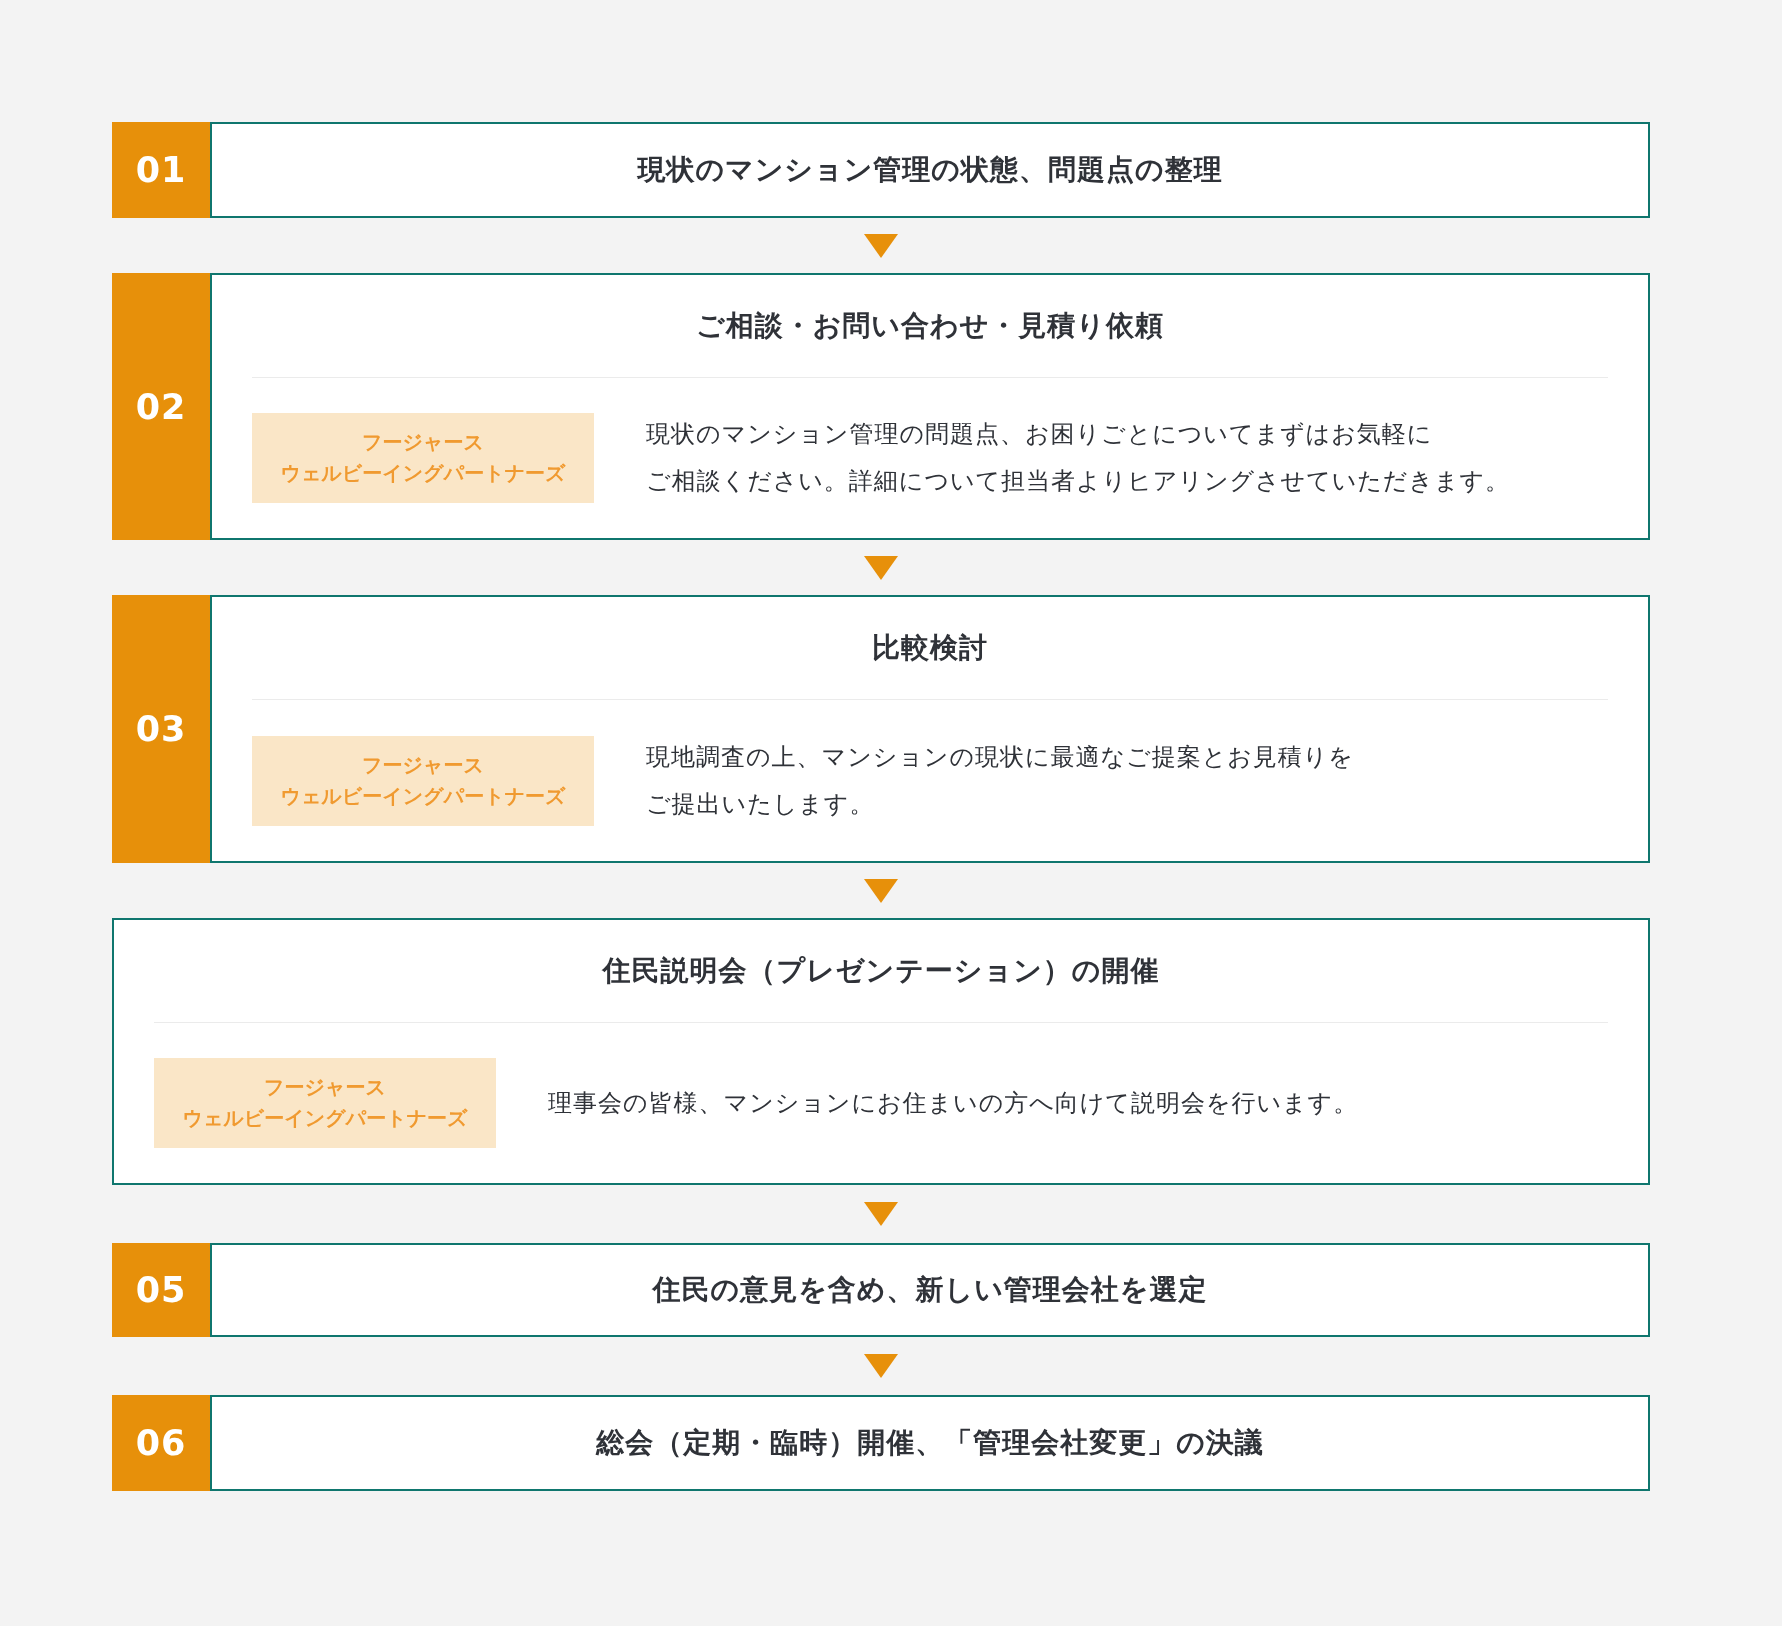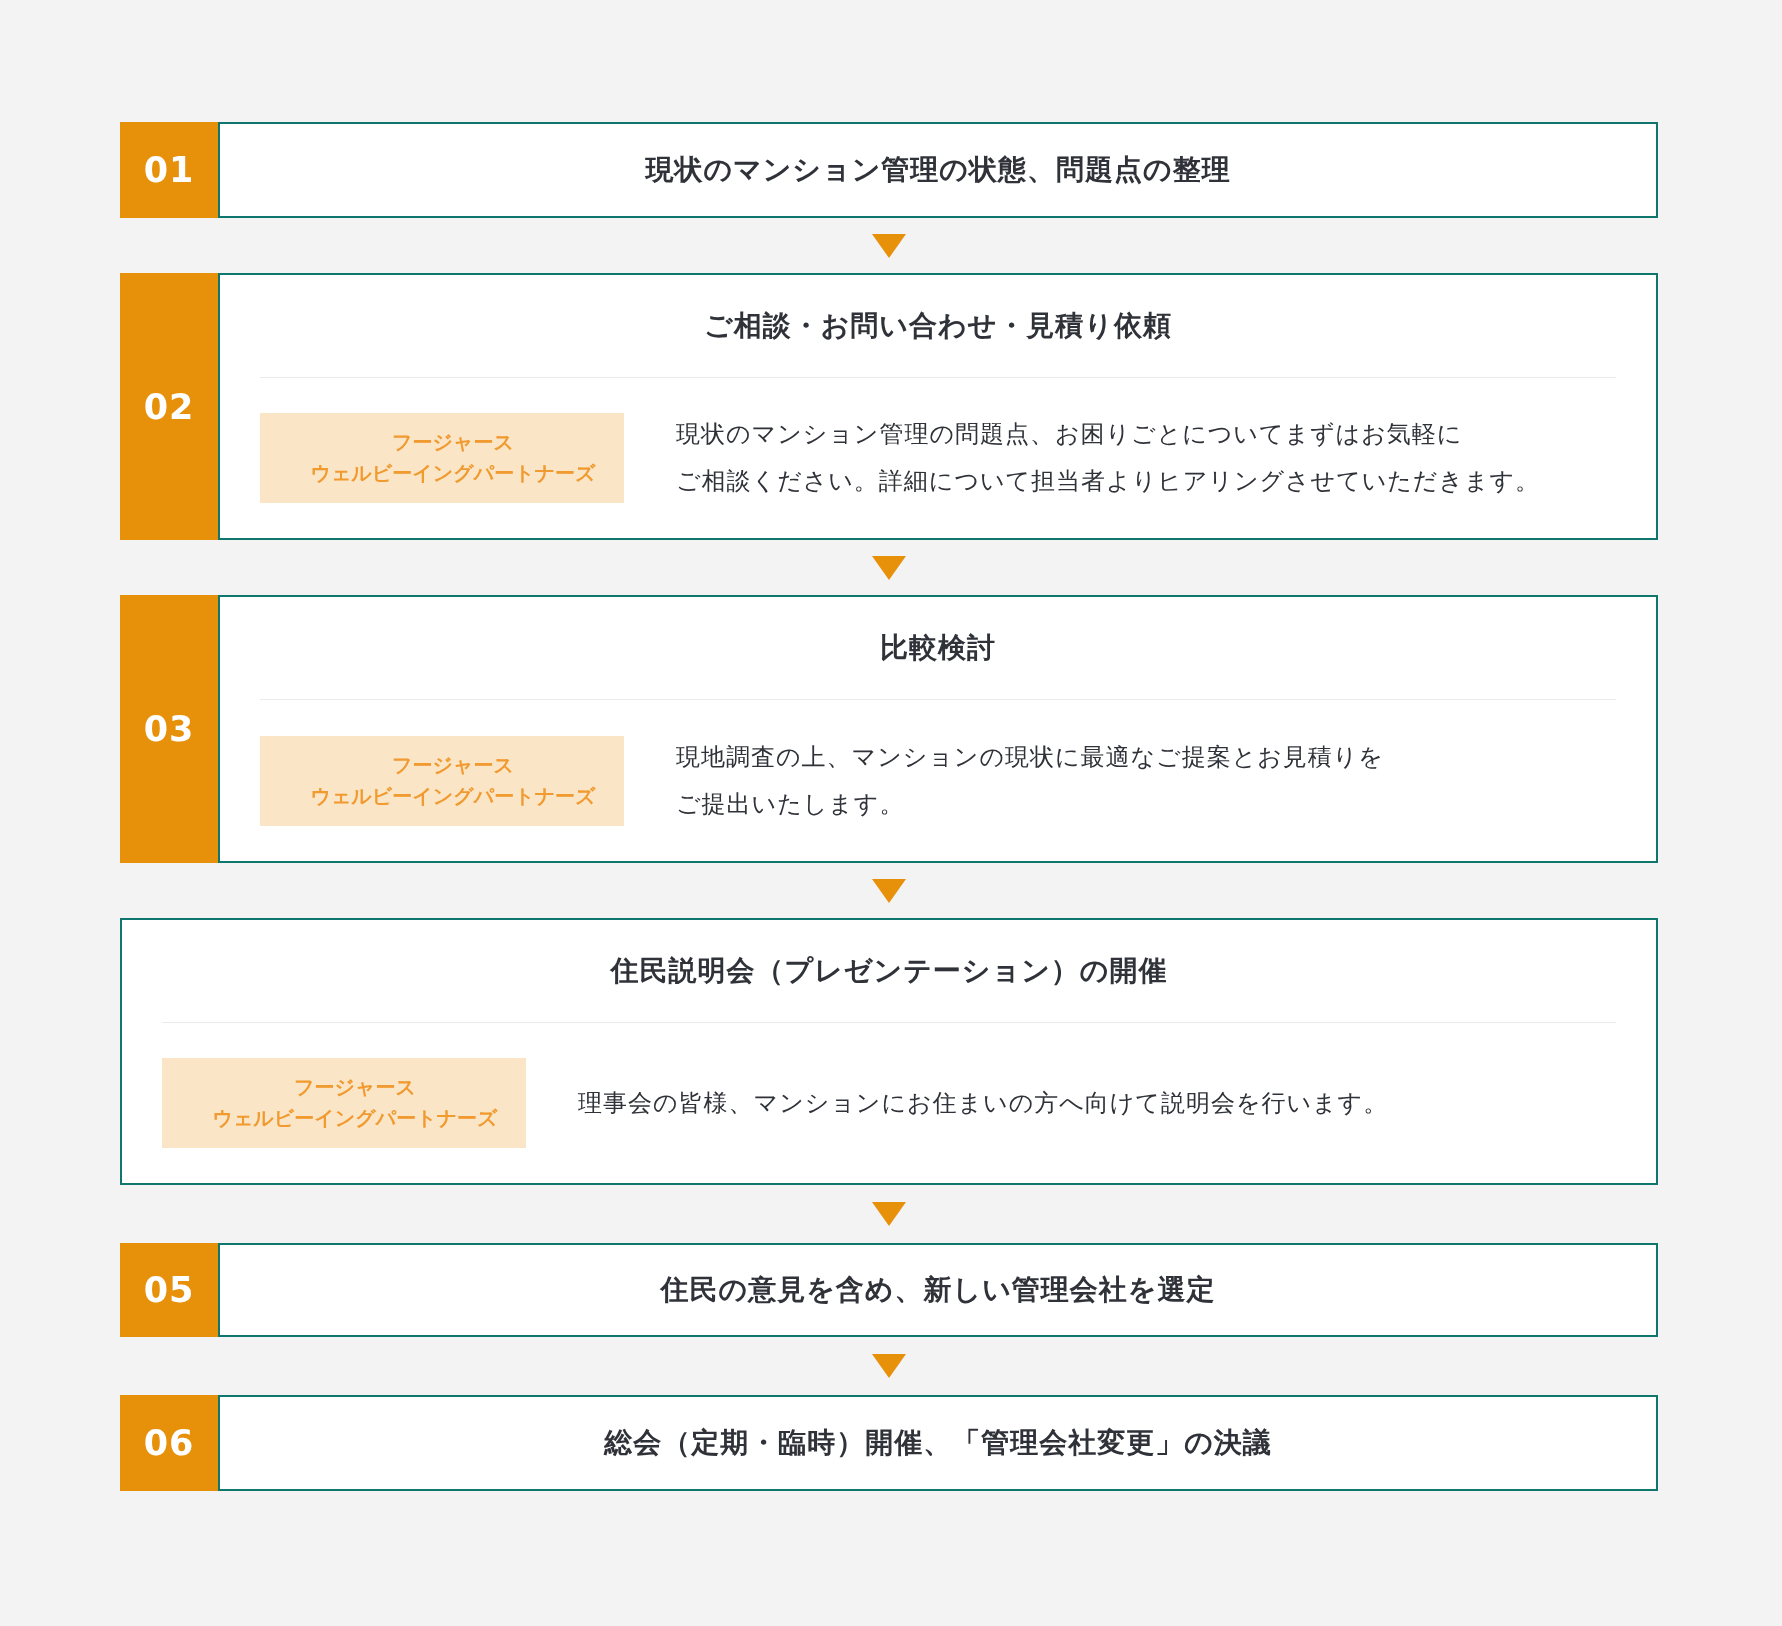--- a/index.html
+++ b/index.html
@@ -11,21 +11,21 @@
   .canvas {
     position: relative;
     width: 1782px;
     height: 1626px;
     background: #F3F3F3;
     overflow: hidden;
   }
   .flow {
     position: absolute;
     top: 122px;
-    left: 120px;
+    left: 112px;
     width: 1538px;
   }
   .step {
     display: flex;
     align-items: stretch;
   }
   .step-number {
     width: 98px;
     flex-shrink: 0;
     background: #E7900A;
@@ -75,21 +75,20 @@
     background: #FAE6C7;
     color: #F09A30;
     display: flex;
     flex-direction: column;
     align-items: center;
     justify-content: center;
     text-align: center;
     font-size: 20px;
     font-weight: bold;
     line-height: 1.55;
-    padding-left: 22px;
   }
   .step-description {
     margin-left: 52px;
     font-size: 24px;
     color: #2F3238;
     line-height: 1.95;
     letter-spacing: 1px;
   }
   .step-description .desc-line { display: block; }
   .arrow-gap {

